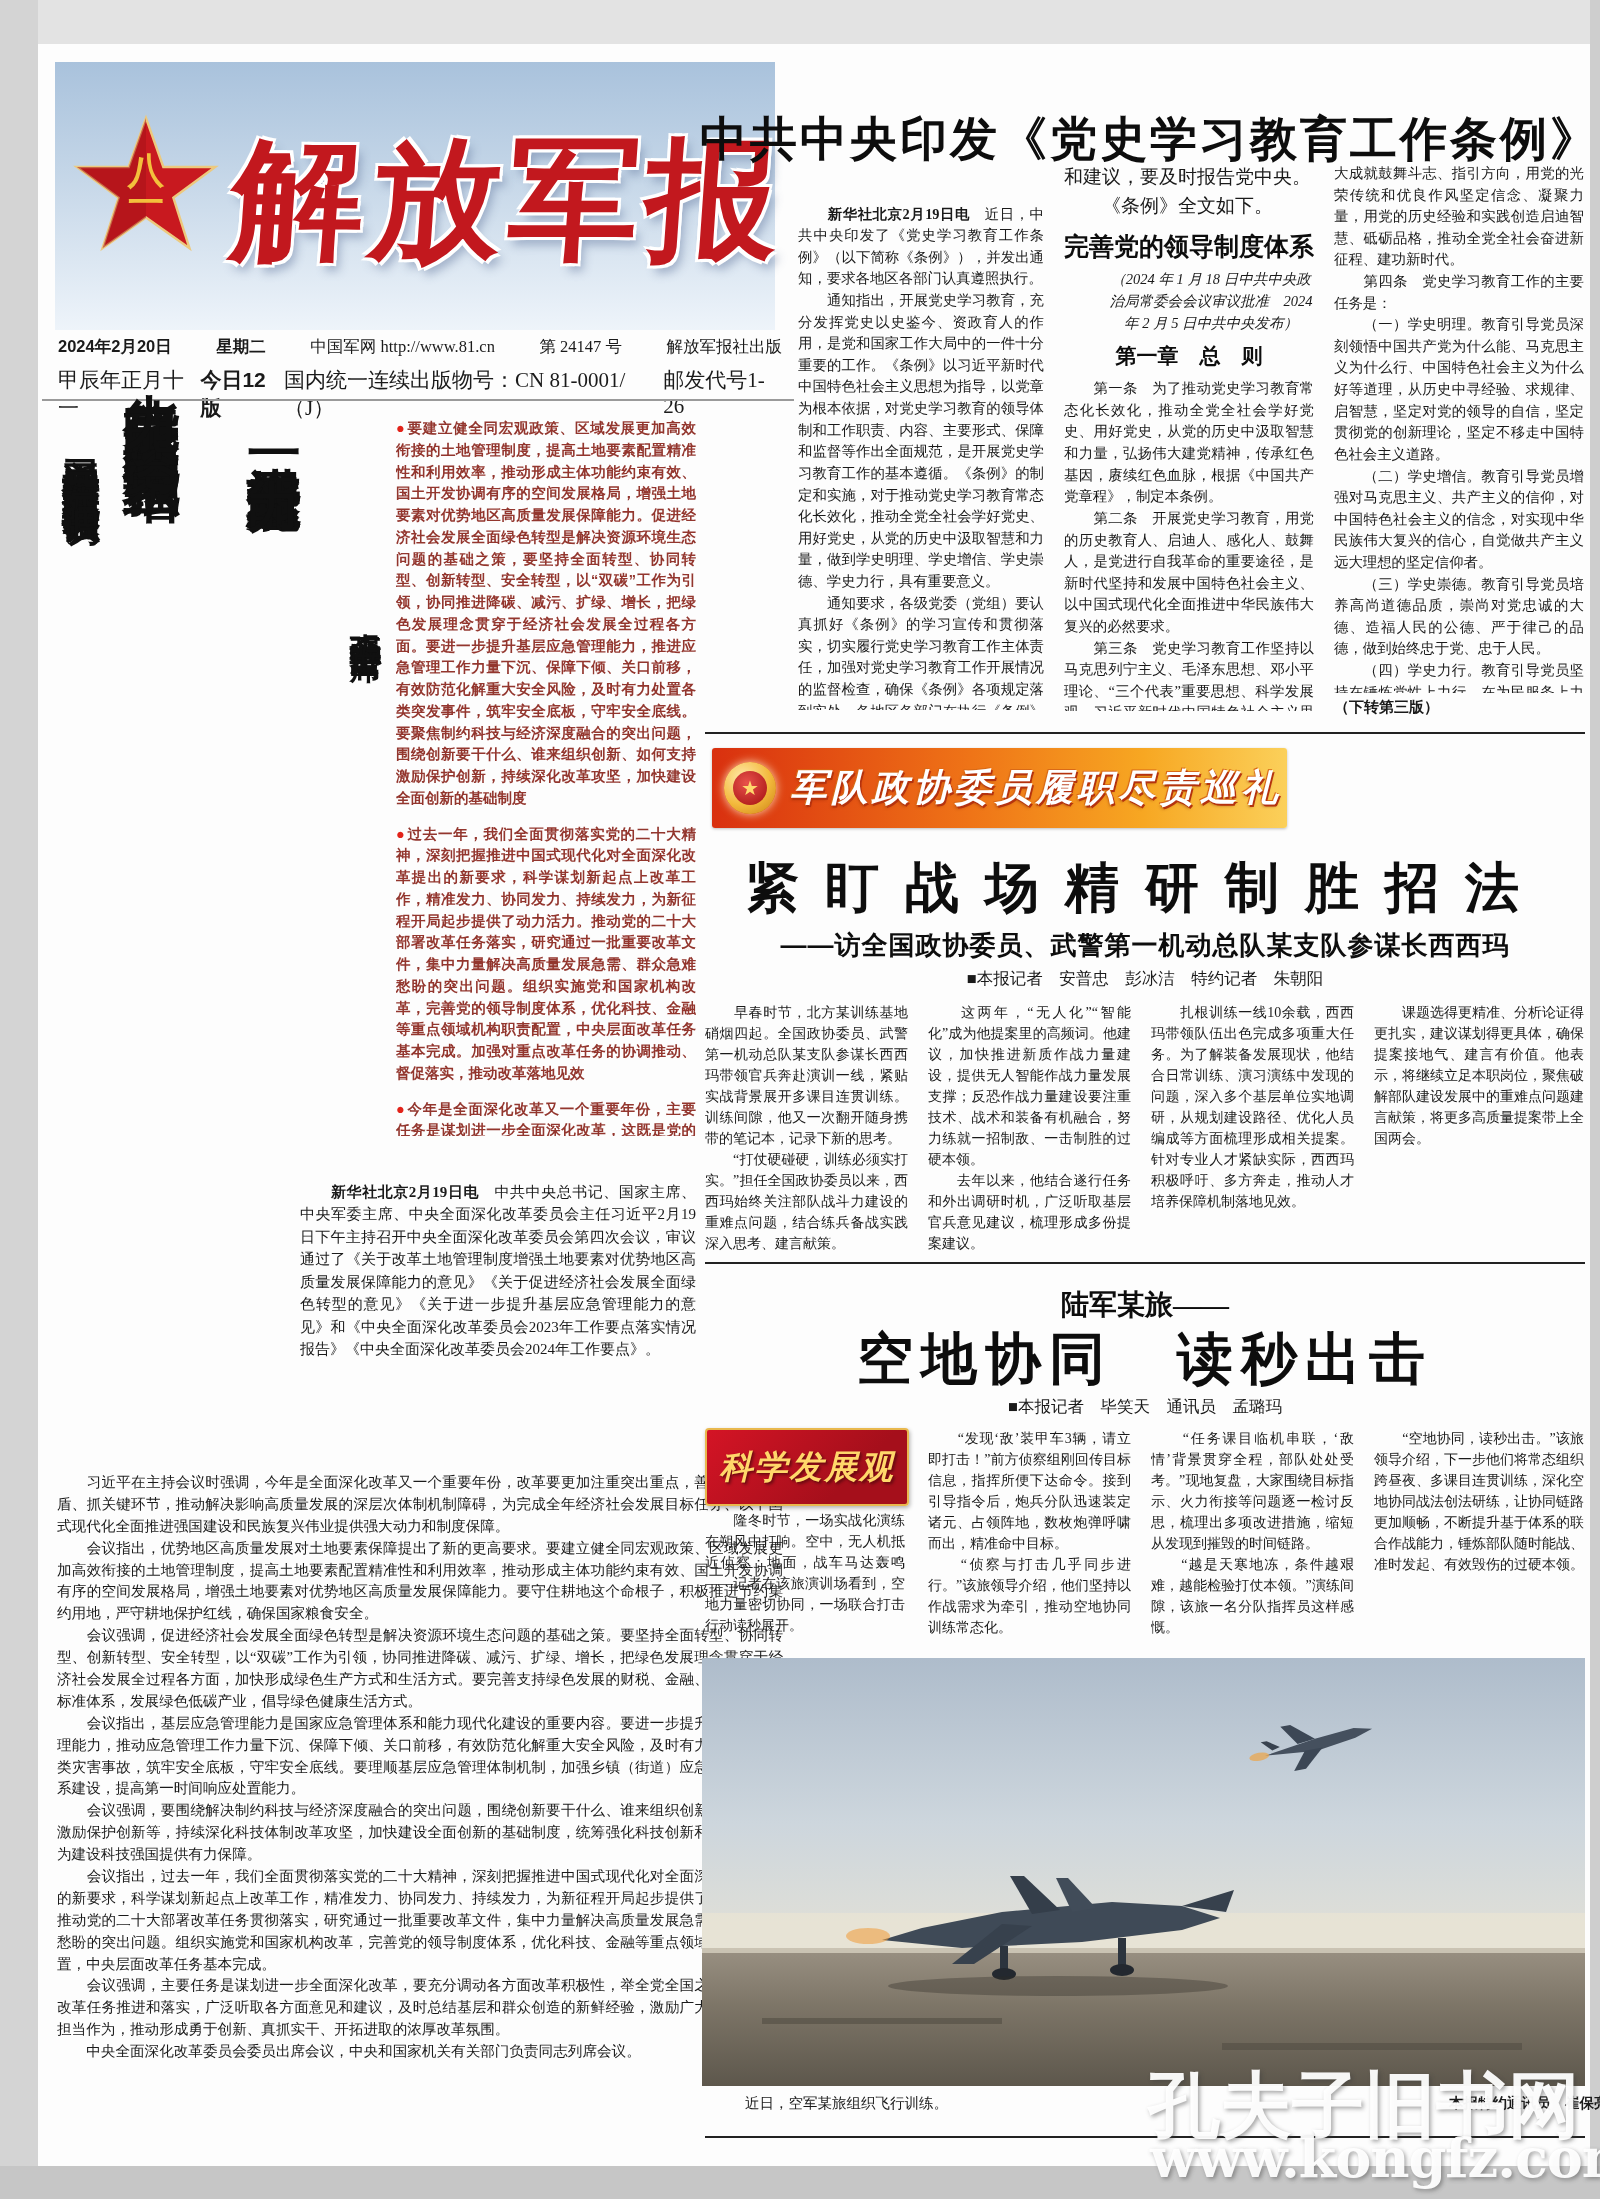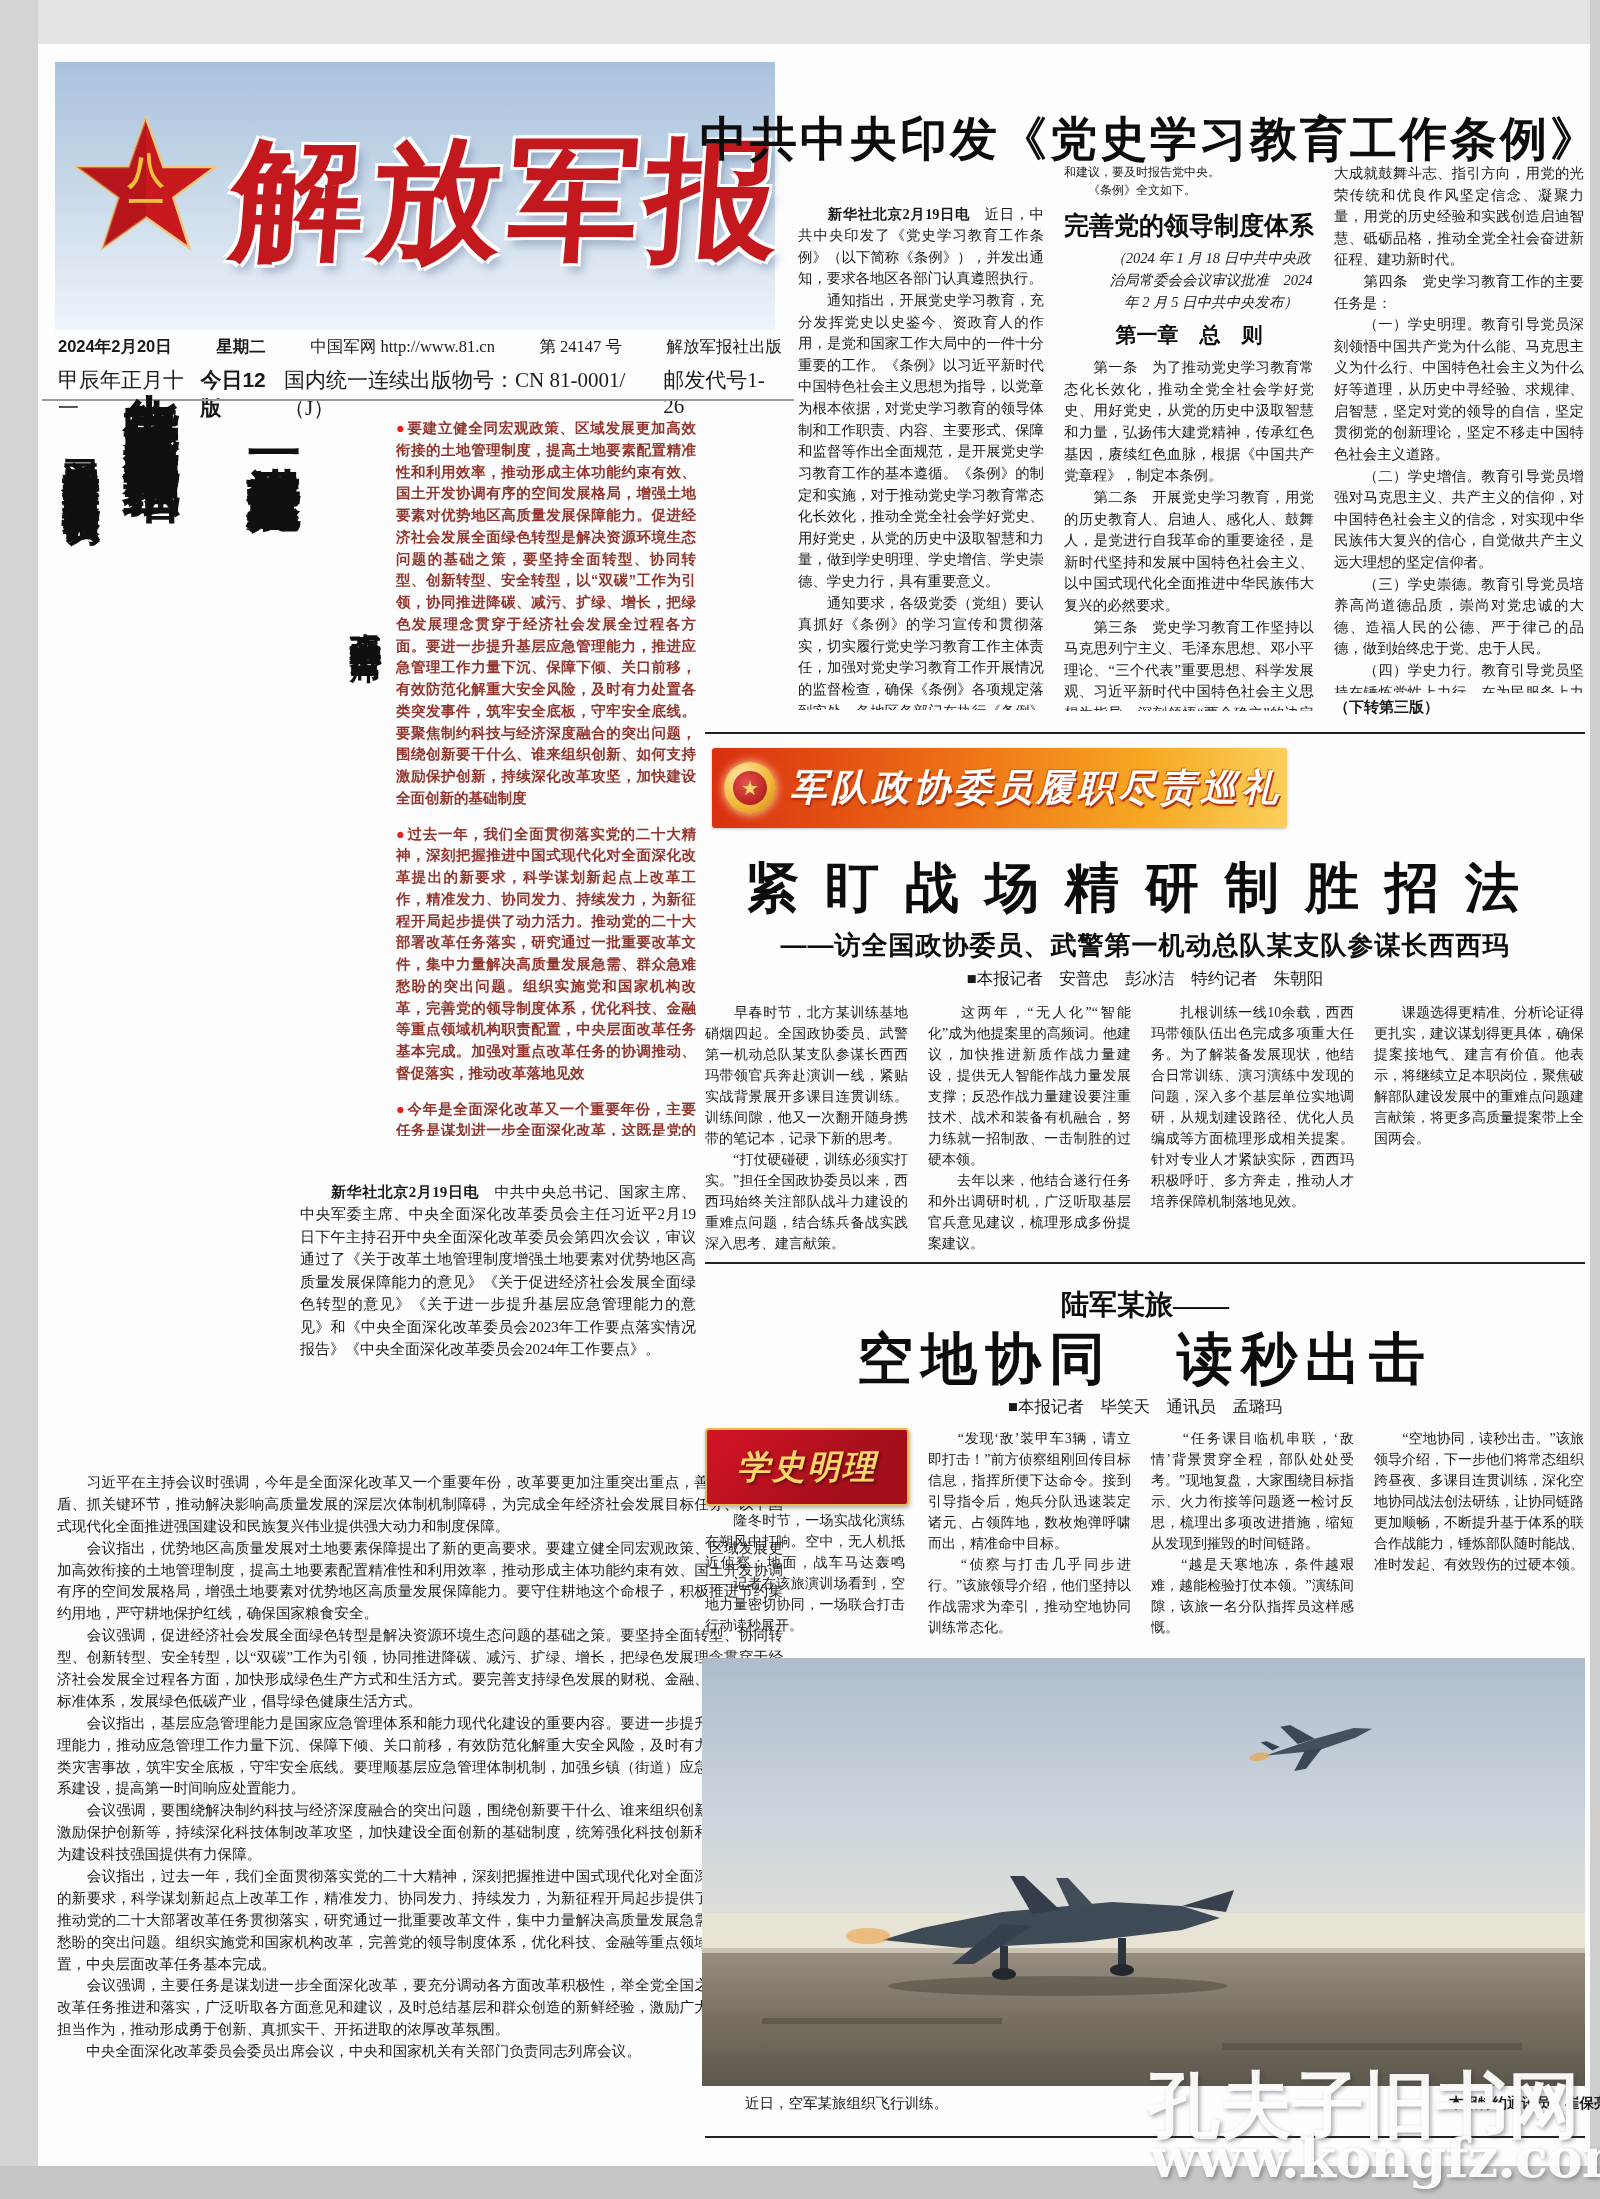--- a/index.html
+++ b/index.html
@@ -104,21 +104,21 @@
 
   <div class="abs hl" style="left:700px;top:88px;width:885px;font-size:47px;letter-spacing:3px;white-space:nowrap;margin-top:20px;">中共中央印发《党史学习教育工作条例》</div>
 
   <div class="abs body prewrap" style="left:798px;top:182px;width:246px;height:528px;font-size:14.4px;">
     <b>　　新华社北京2月19日电</b><span>　近日，中共中央印发了《党史学习教育工作条例》（以下简称《条例》），并发出通知，要求各地区各部门认真遵照执行。
 　　通知指出，开展党史学习教育，充分发挥党史以史鉴今、资政育人的作用，是党和国家工作大局中的一件十分重要的工作。《条例》以习近平新时代中国特色社会主义思想为指导，以党章为根本依据，对党史学习教育的领导体制和工作职责、内容、主要形式、保障和监督等作出全面规范，是开展党史学习教育工作的基本遵循。《条例》的制定和实施，对于推动党史学习教育常态化长效化，推动全党全社会学好党史、用好党史，从党的历史中汲取智慧和力量，做到学史明理、学史增信、学史崇德、学史力行，具有重要意义。
 　　通知要求，各级党委（党组）要认真抓好《条例》的学习宣传和贯彻落实，切实履行党史学习教育工作主体责任，加强对党史学习教育工作开展情况的监督检查，确保《条例》各项规定落到实处。各地区各部门在执行《条例》中的重要情况</span>
   </div>
 
   <div class="abs" style="left:1064px;top:163px;width:250px;height:548px;overflow:hidden;">
-    <div class="body prewrap" style="font-size:12px;">和建议，要及时报告党中央。
+    <div class="body prewrap" style="font-size:19px;">和建议，要及时报告党中央。
 　　《条例》全文如下。</div>
     <div class="hl" style="font-size:25px;margin:10px 0 6px 0;">完善党的领导制度体系</div>
     <div class="kaiti body" style="font-size:14.5px;text-align:center;margin-bottom:8px;">（2024 年 1 月 18 日中共中央政治局常委会会议审议批准　2024 年 2 月 5 日中共中央发布）</div>
     <div class="hl" style="font-size:21px;margin:6px 0 8px 0;">第一章　总　则</div>
     <div class="body prewrap" style="font-size:14.4px;">　　第一条　为了推动党史学习教育常态化长效化，推动全党全社会学好党史、用好党史，从党的历史中汲取智慧和力量，弘扬伟大建党精神，传承红色基因，赓续红色血脉，根据《中国共产党章程》，制定本条例。
 　　第二条　开展党史学习教育，用党的历史教育人、启迪人、感化人、鼓舞人，是党进行自我革命的重要途径，是新时代坚持和发展中国特色社会主义、以中国式现代化全面推进中华民族伟大复兴的必然要求。
 　　第三条　党史学习教育工作坚持以马克思列宁主义、毛泽东思想、邓小平理论、“三个代表”重要思想、科学发展观、习近平新时代中国特色社会主义思想为指导，深刻领悟“两个确立”的决定性意义，增强“四个意识”、坚定“四个自信”、做到“两个维护”，用党的奋斗历程和伟</div>
   </div>
 
   <div class="abs body prewrap" style="left:1334px;top:163px;width:250px;height:530px;font-size:14.4px;">大成就鼓舞斗志、指引方向，用党的光荣传统和优良作风坚定信念、凝聚力量，用党的历史经验和实践创造启迪智慧、砥砺品格，推动全党全社会奋进新征程、建功新时代。
@@ -149,21 +149,21 @@
   <div class="abs body prewrap" style="left:1151px;top:1002px;width:203px;height:252px;font-size:14px;">　　扎根训练一线10余载，西西玛带领队伍出色完成多项重大任务。为了解装备发展现状，他结合日常训练、演习演练中发现的问题，深入多个基层单位实地调研，从规划建设路径、优化人员编成等方面梳理形成相关提案。针对专业人才紧缺实际，西西玛积极呼吁、多方奔走，推动人才培养保障机制落地见效。</div>
   <div class="abs body prewrap" style="left:1374px;top:1002px;width:210px;height:252px;font-size:14px;">　　课题选得更精准、分析论证得更扎实，建议谋划得更具体，确保提案接地气、建言有价值。他表示，将继续立足本职岗位，聚焦破解部队建设发展中的重难点问题建言献策，将更多高质量提案带上全国两会。</div>
 
   <div class="abs rule" style="left:705px;top:1262px;width:880px;height:2px;"></div>
 
   <div class="abs hl" style="left:705px;top:1286px;width:880px;font-size:28px;font-family:'Liberation Serif',serif;">陆军某旅——</div>
   <div class="abs hl" style="left:705px;top:1322px;width:880px;font-size:56px;letter-spacing:8px;white-space:nowrap;">空地协同　读秒出击</div>
   <div class="abs" style="left:705px;top:1396px;width:880px;text-align:center;font-size:16.5px;">■本报记者　毕笑天　通讯员　孟璐玛</div>
 
   <div class="abs badge" style="left:705px;top:1428px;width:200px;height:74px;">
-    <span>学史明理</span>
+    <span>科学发展观</span>
   </div>
 
   <div class="abs body prewrap" style="left:705px;top:1510px;width:200px;height:146px;font-size:14px;">　　隆冬时节，一场实战化演练在朔风中打响。空中，无人机抵近侦察；地面，战车马达轰鸣——记者在该旅演训场看到，空地力量密切协同，一场联合打击行动读秒展开。</div>
   <div class="abs body prewrap" style="left:928px;top:1428px;width:203px;height:228px;font-size:14px;">　　“发现‘敌’装甲车3辆，请立即打击！”前方侦察组刚回传目标信息，指挥所便下达命令。接到引导指令后，炮兵分队迅速装定诸元、占领阵地，数枚炮弹呼啸而出，精准命中目标。
 　　“侦察与打击几乎同步进行。”该旅领导介绍，他们坚持以作战需求为牵引，推动空地协同训练常态化。</div>
   <div class="abs body prewrap" style="left:1151px;top:1428px;width:203px;height:228px;font-size:14px;">　　“任务课目临机串联，‘敌情’背景贯穿全程，部队处处受考。”现地复盘，大家围绕目标指示、火力衔接等问题逐一检讨反思，梳理出多项改进措施，缩短从发现到摧毁的时间链路。
 　　“越是天寒地冻，条件越艰难，越能检验打仗本领。”演练间隙，该旅一名分队指挥员这样感慨。</div>
   <div class="abs body prewrap" style="left:1374px;top:1428px;width:210px;height:228px;font-size:14px;">　　“空地协同，读秒出击。”该旅领导介绍，下一步他们将常态组织跨昼夜、多课目连贯训练，深化空地协同战法创法研练，让协同链路更加顺畅，不断提升基于体系的联合作战能力，锤炼部队随时能战、准时发起、有效毁伤的过硬本领。</div>
 
   <div class="abs" style="left:702px;top:1658px;width:883px;height:428px;overflow:hidden;box-shadow:0 0 0 1px #bbb inset;">

